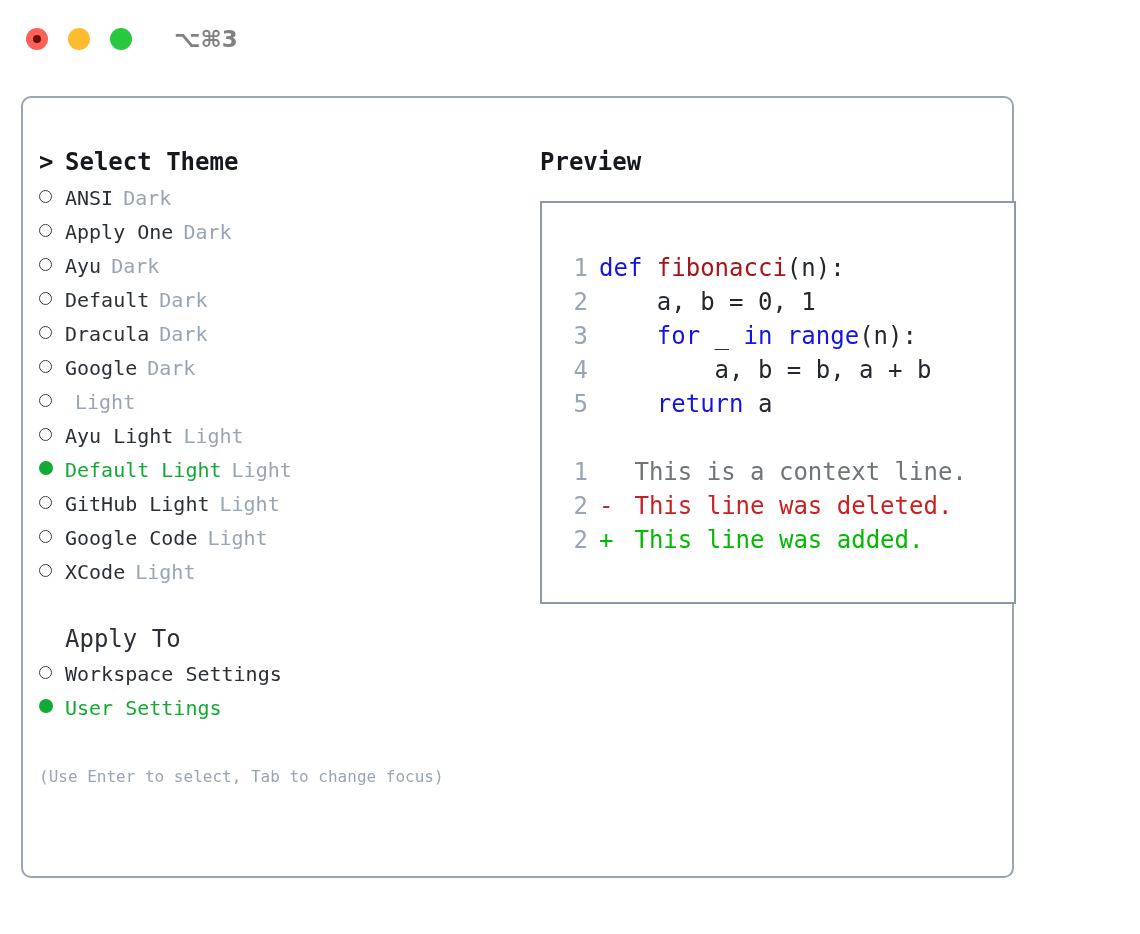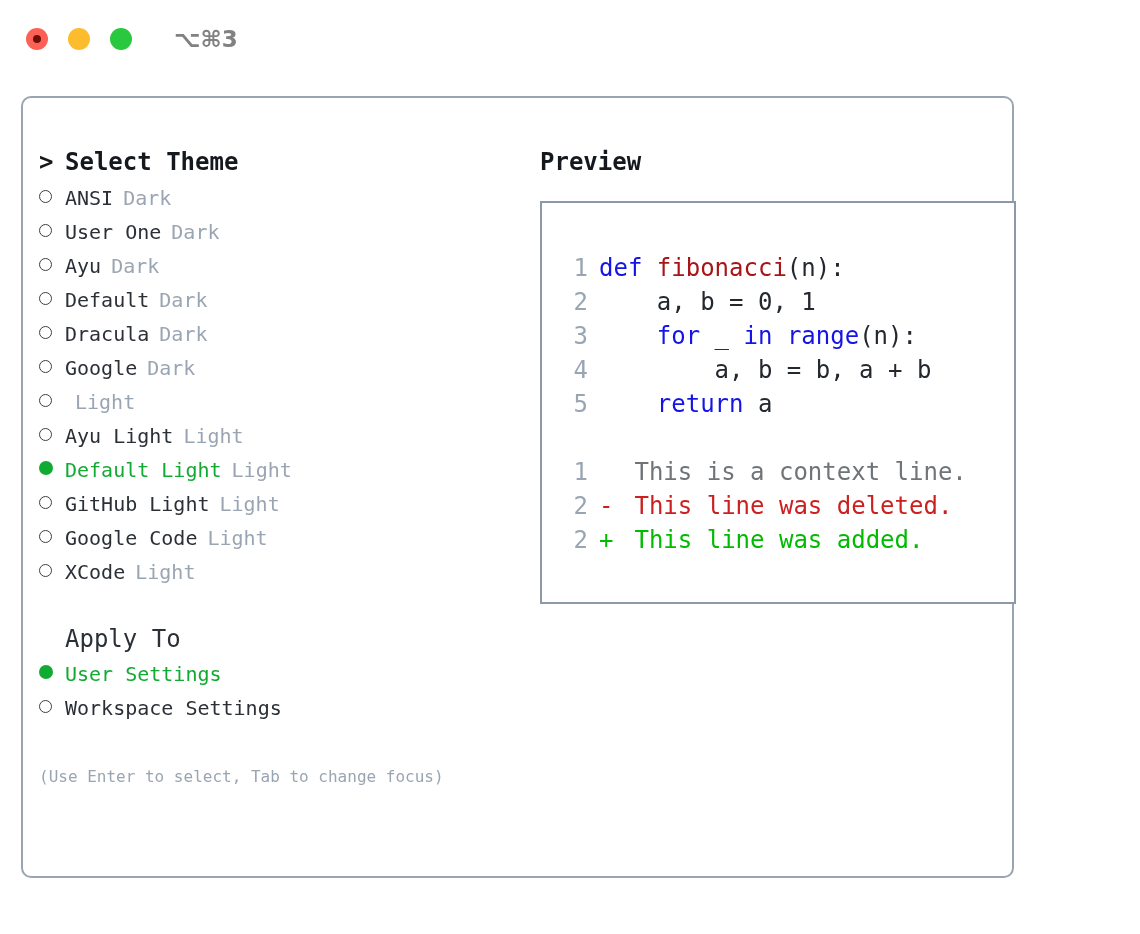--- a/index.html
+++ b/index.html
@@ -238,40 +238,40 @@
 
       <div id="left-pane">
 
         <div id="section-title" class="row">
           <span class="marker">&gt; </span>
           <span>Select Theme</span>
         </div>
 
         <div id="theme-items">
             <div class="row"><span class="marker"><span class="bullet-empty"></span></span><span class="name">ANSI</span><span class="variant">Dark</span></div>
-            <div class="row"><span class="marker"><span class="bullet-empty"></span></span><span class="name">User One</span><span class="variant">Dark</span></div>
+            <div class="row"><span class="marker"><span class="bullet-empty"></span></span><span class="name">Apply One</span><span class="variant">Dark</span></div>
             <div class="row"><span class="marker"><span class="bullet-empty"></span></span><span class="name">Ayu</span><span class="variant">Dark</span></div>
             <div class="row"><span class="marker"><span class="bullet-empty"></span></span><span class="name">Default</span><span class="variant">Dark</span></div>
             <div class="row"><span class="marker"><span class="bullet-empty"></span></span><span class="name">Dracula</span><span class="variant">Dark</span></div>
             <div class="row"><span class="marker"><span class="bullet-empty"></span></span><span class="name">Google</span><span class="variant">Dark</span></div>
             <div class="row"><span class="marker"><span class="bullet-empty"></span></span><span class="variant">Light</span></div>
             <div class="row"><span class="marker"><span class="bullet-empty"></span></span><span class="name">Ayu Light</span><span class="variant">Light</span></div>
             <div class="row selected"><span class="marker"><span class="bullet-filled"></span></span><span class="name">Default Light</span><span class="variant">Light</span></div>
             <div class="row"><span class="marker"><span class="bullet-empty"></span></span><span class="name">GitHub Light</span><span class="variant">Light</span></div>
             <div class="row"><span class="marker"><span class="bullet-empty"></span></span><span class="name">Google Code</span><span class="variant">Light</span></div>
             <div class="row"><span class="marker"><span class="bullet-empty"></span></span><span class="name">XCode</span><span class="variant">Light</span></div>
           </div>
 
         <div class="spacer-row"></div>
 
         <div id="apply-header">Apply To</div>
 
         <div id="apply-items">
+            <div class="row"><span class="marker"><span class="bullet-empty"></span></span><span class="name">Workspace Settings</span></div>
             <div class="row selected"><span class="marker"><span class="bullet-filled"></span></span><span class="name">User Settings</span></div>
-            <div class="row"><span class="marker"><span class="bullet-empty"></span></span><span class="name">Workspace Settings</span></div>
           </div>
 
         <div id="hint">(Use Enter to select, Tab to change focus)</div>
       </div>
 
       <div id="right-pane">
         <div id="preview-title">Preview</div>
         <div id="preview-box">
           <div id="code-block">
               <div class="code-line"><span class="lineno">1</span><span class="kw">def</span><span class="code-text"> </span><span class="fn">fibonacci</span><span class="code-text">(n):</span></div>

